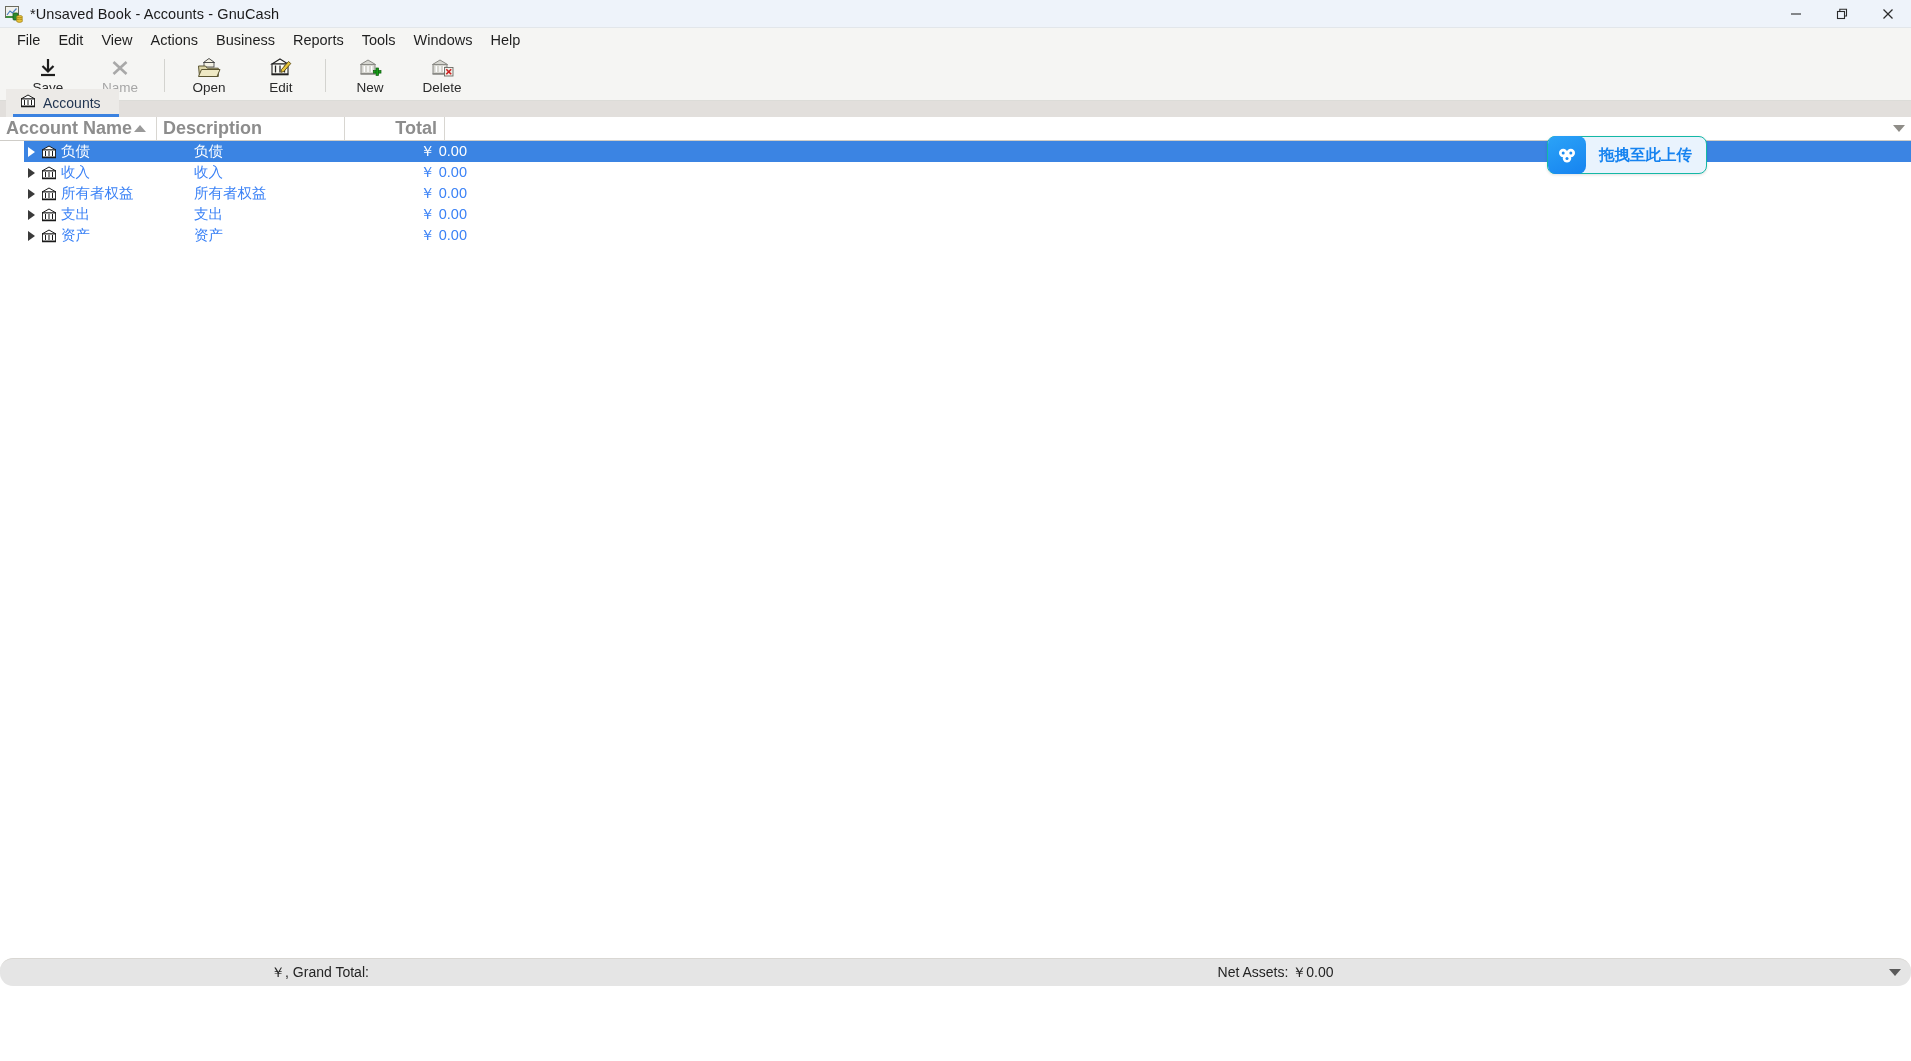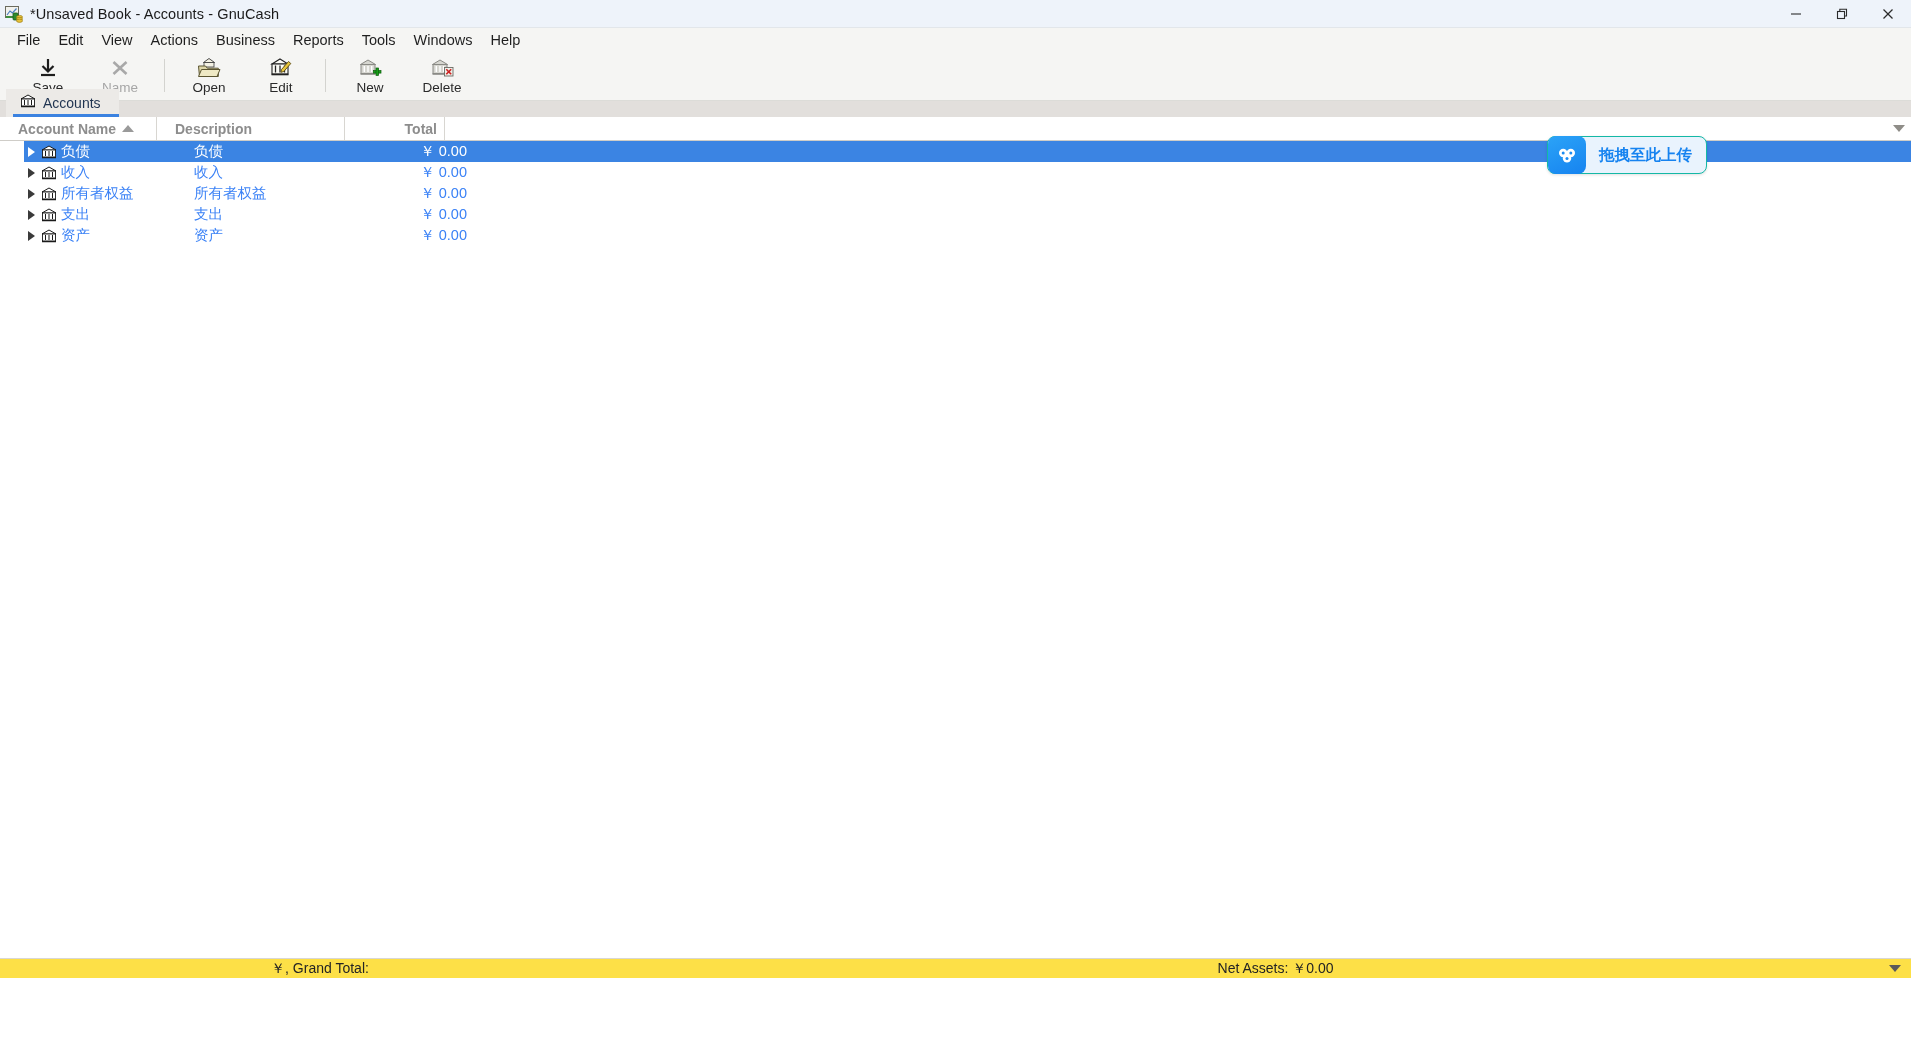--- a/index.html
+++ b/index.html
@@ -117,24 +117,24 @@
   
   .colheader {
     height: 24px;
     background: #ffffff;
     display: flex;
     border-bottom: 1px solid #cfcdc8;
     position: relative;
   }
   .col {
     display: flex; align-items: center;
-    font-size: 14px; font-weight: bold;
+    font-size: 18px; font-weight: bold;
     color: #8d8d8d;
     border-right: 1px solid #d8d6d1;
-    padding: 0 18px;
+    padding: 0 6px;
     position: relative;
     cursor: default;
   }
   .col-account { width: 157px; justify-content: space-between; }
   .col-desc { width: 188px; }
   .col-total { width: 100px; justify-content: flex-end; padding-right: 7px; }
   .col-rest { flex: 1; border-right: none; }
   .sort-arrow {
     width: 0; height: 0;
     border-left: 6px solid transparent;
@@ -210,28 +210,29 @@
   .upload-text {
     font-size: 15.5px;
     color: #1683f0;
     font-weight: bold;
     margin-left: 13px;
     white-space: nowrap;
   }
 
   
   .statusbar {
-    height: 20px;
-    background: #fde047;
+    height: 28px;
+    background: #e5e5e5;
     border-top: 1px solid #d9d7d3;
     display: flex;
     align-items: center;
     position: relative;
     font-size: 14px;
     color: #242424;
+    border-radius: 13px;
   }
   .status-seg {
     display: flex; align-items: center; justify-content: center;
     height: 100%;
   }
   .seg-grand { width: 640px; }
   .seg-net { flex: 1; }
   .seg-profit { width: 560px; }
   .status-caret {
     position: absolute; right: 10px; top: 0; bottom: 0;

